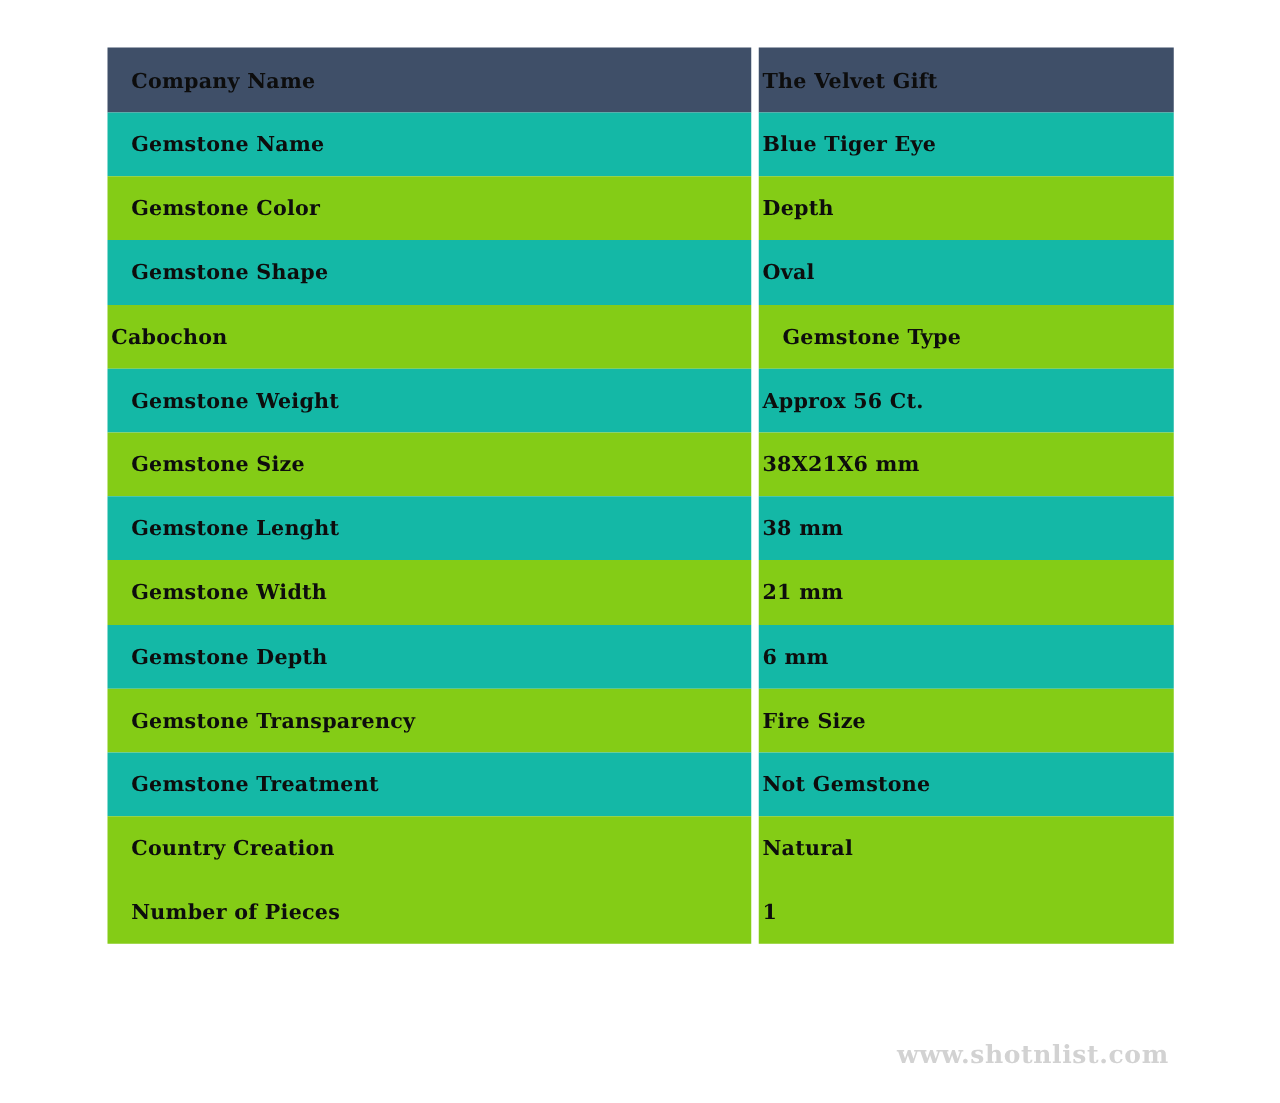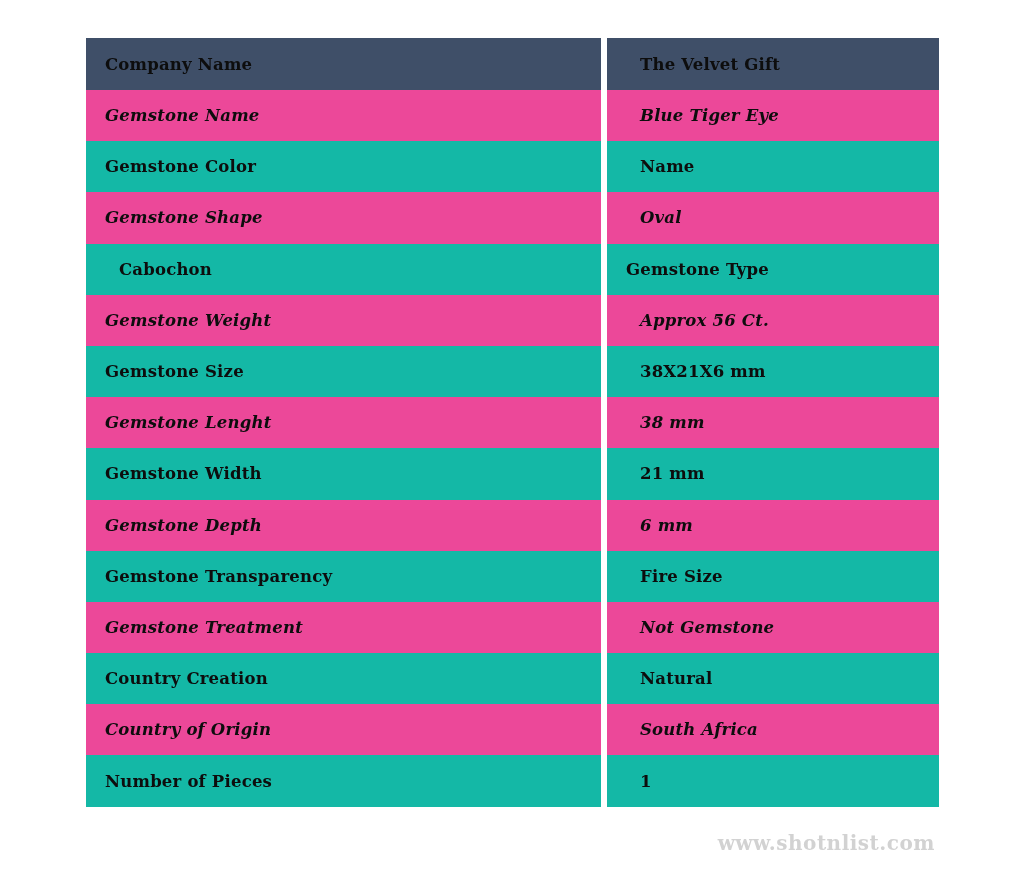--- a/index.html
+++ b/index.html
@@ -34,24 +34,24 @@
     display: flex;
     align-items: center;
     font-weight: bold;
     font-size: 16.5px;
     color: #0d0d0d;
     letter-spacing: 0.2px;
     overflow: hidden;
     white-space: nowrap;
   }
   .cell.label { padding-left: 19px; }
-  .cell.value { padding-left: 33px; }
+  .cell.value { padding-left: 3px; }
   .row.header .cell { background: #3f4f68; }
-  .row.odd .cell { background: #ec4899; font-style: italic; }
-  .row.even .cell { background: #14b8a6; }
+  .row.odd .cell { background: #14b8a6; }
+  .row.even .cell { background: #84cc16; }
   .watermark {
     position: absolute;
     top: 831px;
     right: 89px;
     font-weight: bold;
     font-size: 20px;
     color: #d2d2d2;
     letter-spacing: 0.5px;
   }
 </style>
@@ -64,21 +64,21 @@
     <div class="cell value">The Velvet Gift</div>
   </div>
   <div id="rows">
   <div class="row odd">
     <div class="cell label">Gemstone Name</div>
     <div class="cell value">Blue Tiger Eye</div>
   </div>
 
   <div class="row even">
     <div class="cell label">Gemstone Color</div>
-    <div class="cell value">Name</div>
+    <div class="cell value">Depth</div>
   </div>
 
   <div class="row odd">
     <div class="cell label">Gemstone Shape</div>
     <div class="cell value">Oval</div>
   </div>
 
   <div class="row even">
     <div class="cell value">Cabochon</div>
     <div class="cell label">Gemstone Type</div>
@@ -117,24 +117,20 @@
   <div class="row odd">
     <div class="cell label">Gemstone Treatment</div>
     <div class="cell value">Not Gemstone</div>
   </div>
 
   <div class="row even">
     <div class="cell label">Country Creation</div>
     <div class="cell value">Natural</div>
   </div>
 
-  <div class="row odd">
-    <div class="cell label">Country of Origin</div>
-    <div class="cell value">South Africa</div>
-  </div>
 
   <div class="row even">
     <div class="cell label">Number of Pieces</div>
     <div class="cell value">1</div>
   </div>
 </div>
 </div>
 
 <div class="watermark">www.shotnlist.com</div>
 

